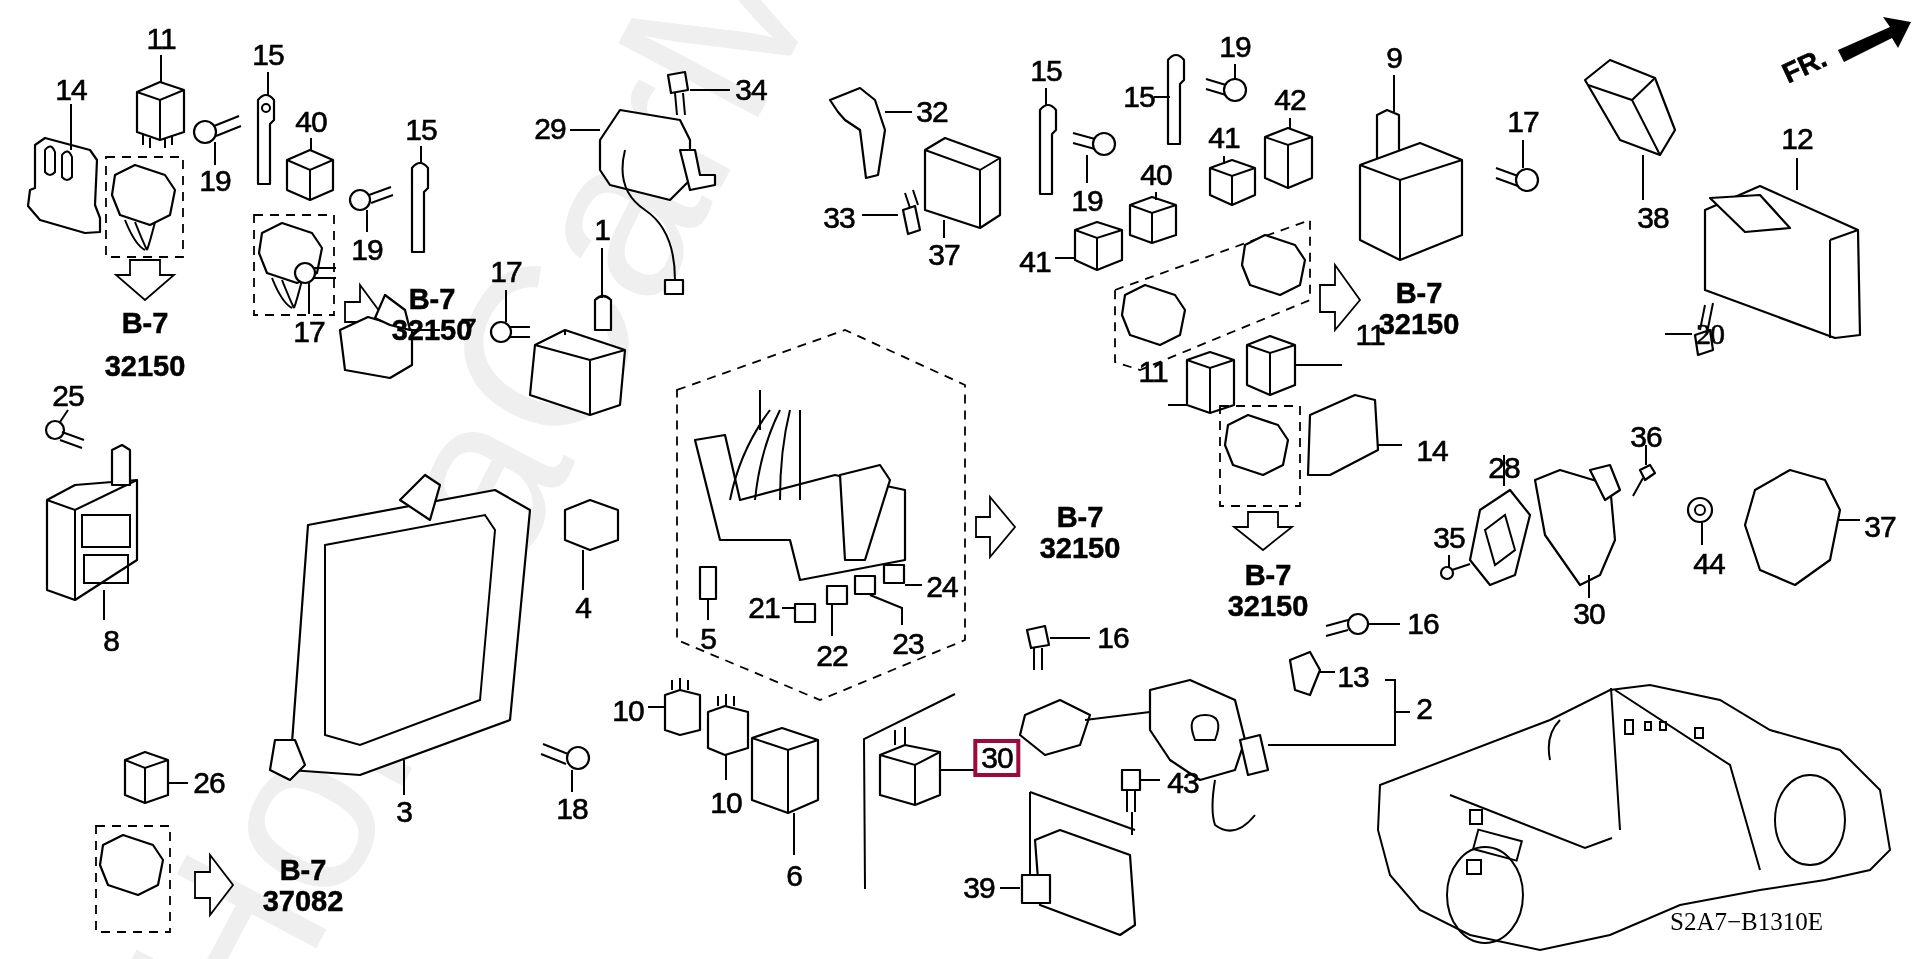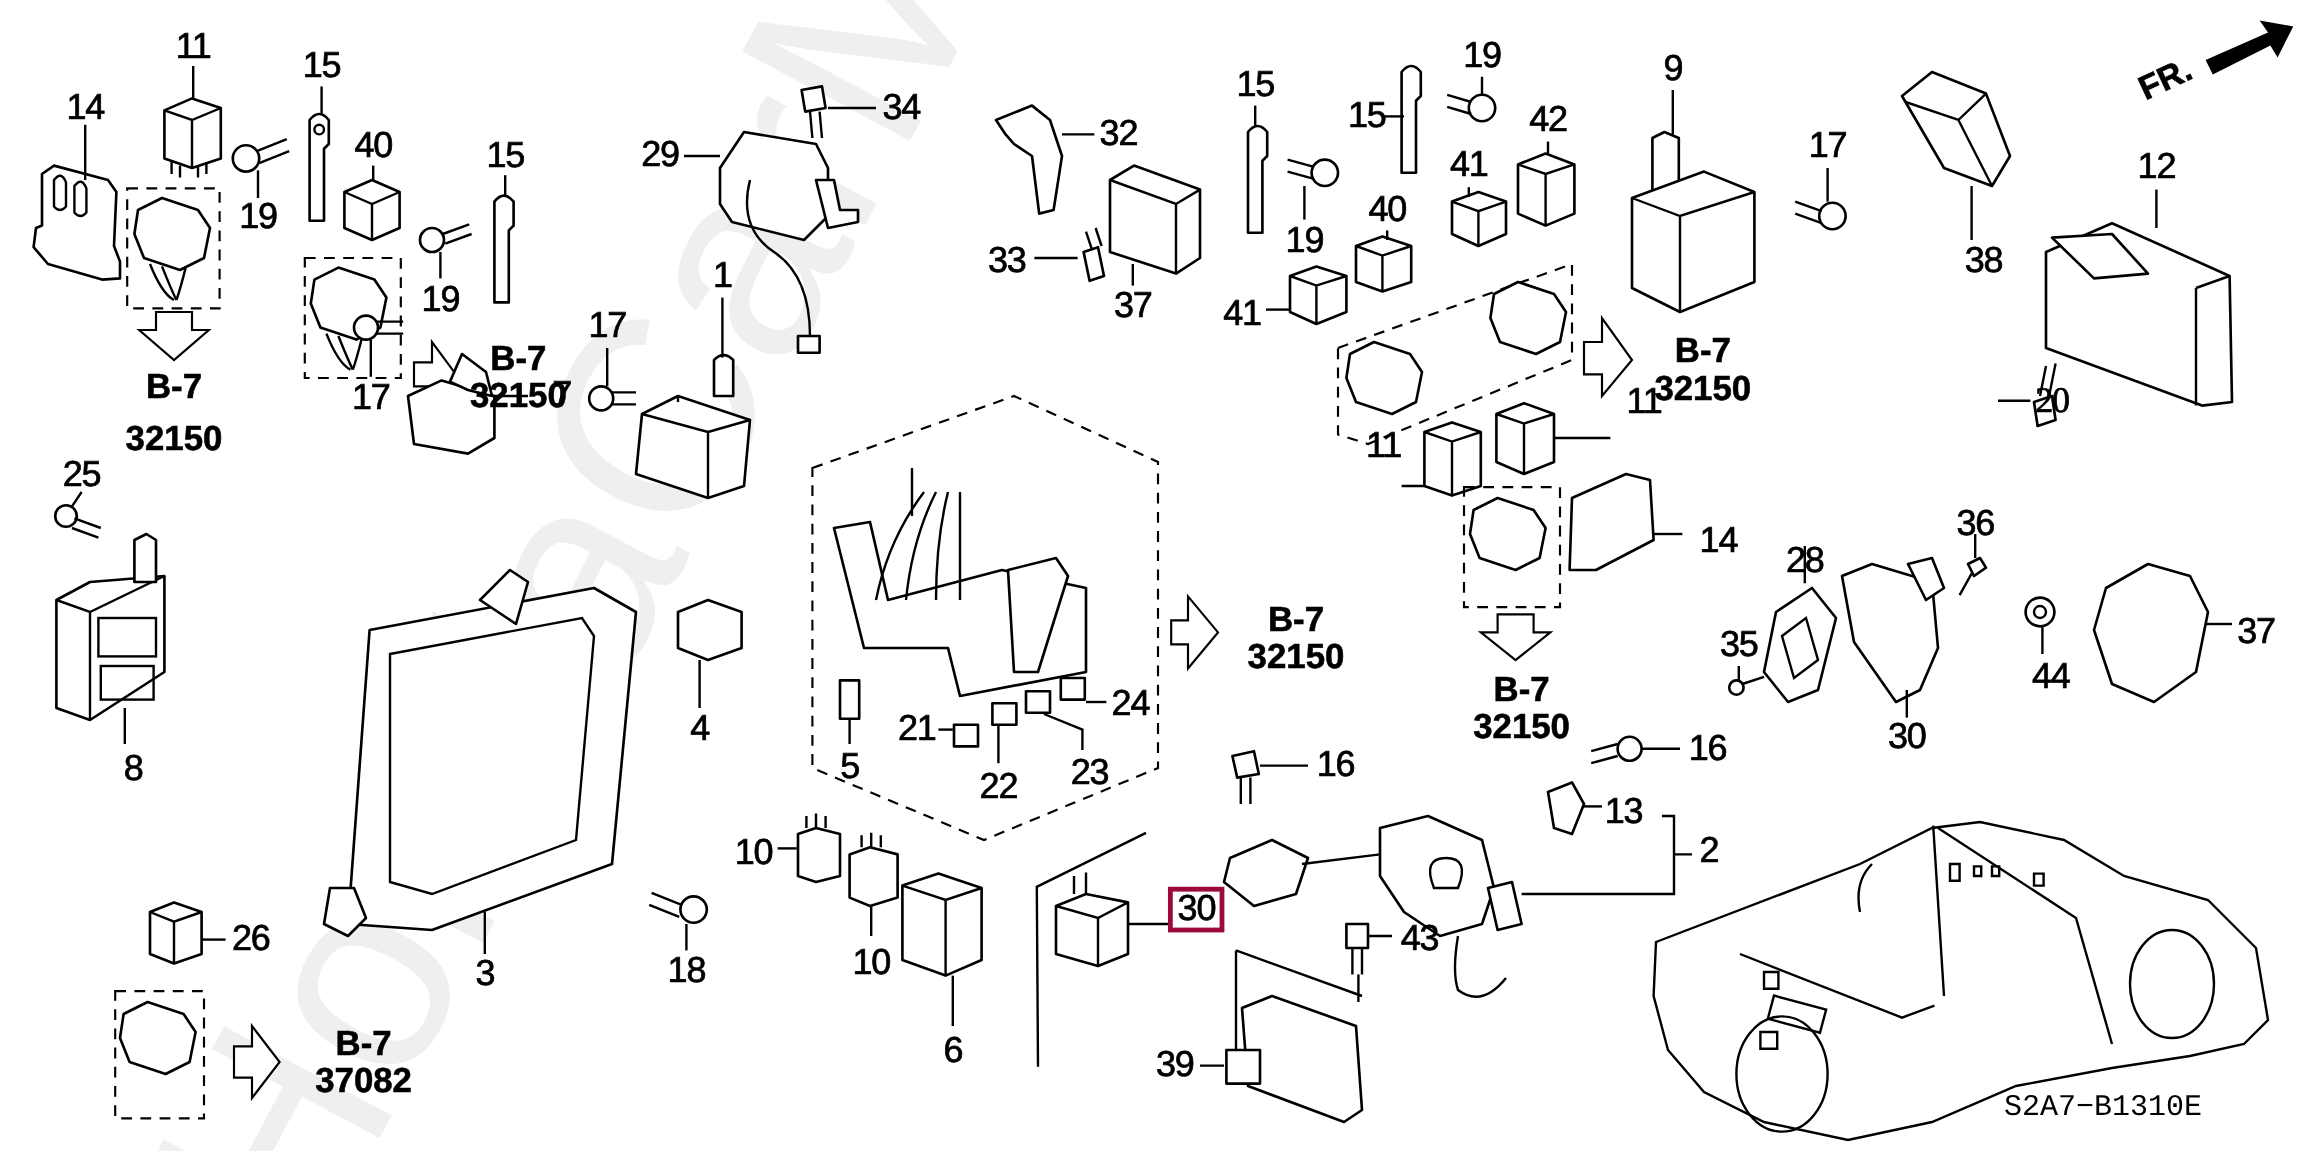--- a/index.html
+++ b/index.html
@@ -7,21 +7,21 @@
          font-family:"Liberation Sans", sans-serif; color:#000; }
   #diagram { position:absolute; left:0; top:0; width:1920px; height:959px; }
   .lbl { position:absolute; font-family:"Liberation Sans", sans-serif; font-size:30px;
          line-height:1; font-weight:400; transform:translate(-50%,-50%); white-space:nowrap;
          -webkit-text-stroke:0.6px #000; letter-spacing:-1px; }
   .ref { position:absolute; font-family:"Liberation Sans", sans-serif; font-size:29px; font-weight:700;
          line-height:1.08; text-align:center; transform:translate(-50%,0); white-space:nowrap;
          -webkit-text-stroke:0.5px #000; }
   .ref span { display:block; }
   .highlight { border:4px solid #9b0a3a; padding:0 4px; }
-  .code { position:absolute; font-family:Liberation Mono, monospace; font-size:25px; white-space:nowrap; }
+  .code { position:absolute; font-family:Liberation Serif, serif; font-size:25px; white-space:nowrap; }
   .fr { position:absolute; font-family:"Liberation Sans", sans-serif; font-weight:700; font-size:28px;
         transform:rotate(-25deg); -webkit-text-stroke:0.6px #000; }
   .watermark { position:absolute; font-family:"Liberation Sans", sans-serif; font-size:230px;
         color:#efefef; white-space:nowrap; transform:rotate(-62deg); transform-origin:left top;
         pointer-events:none; }
   svg .p { fill:#fff; stroke:#000; stroke-width:2.2; stroke-linejoin:round; }
   svg .ln { stroke:#000; stroke-width:2; fill:none; }
   svg .ds { stroke:#000; stroke-width:1.8; fill:none; stroke-dasharray:9 7; }
   svg .ar { fill:#fff; stroke:#000; stroke-width:1.8; }
 </style>

